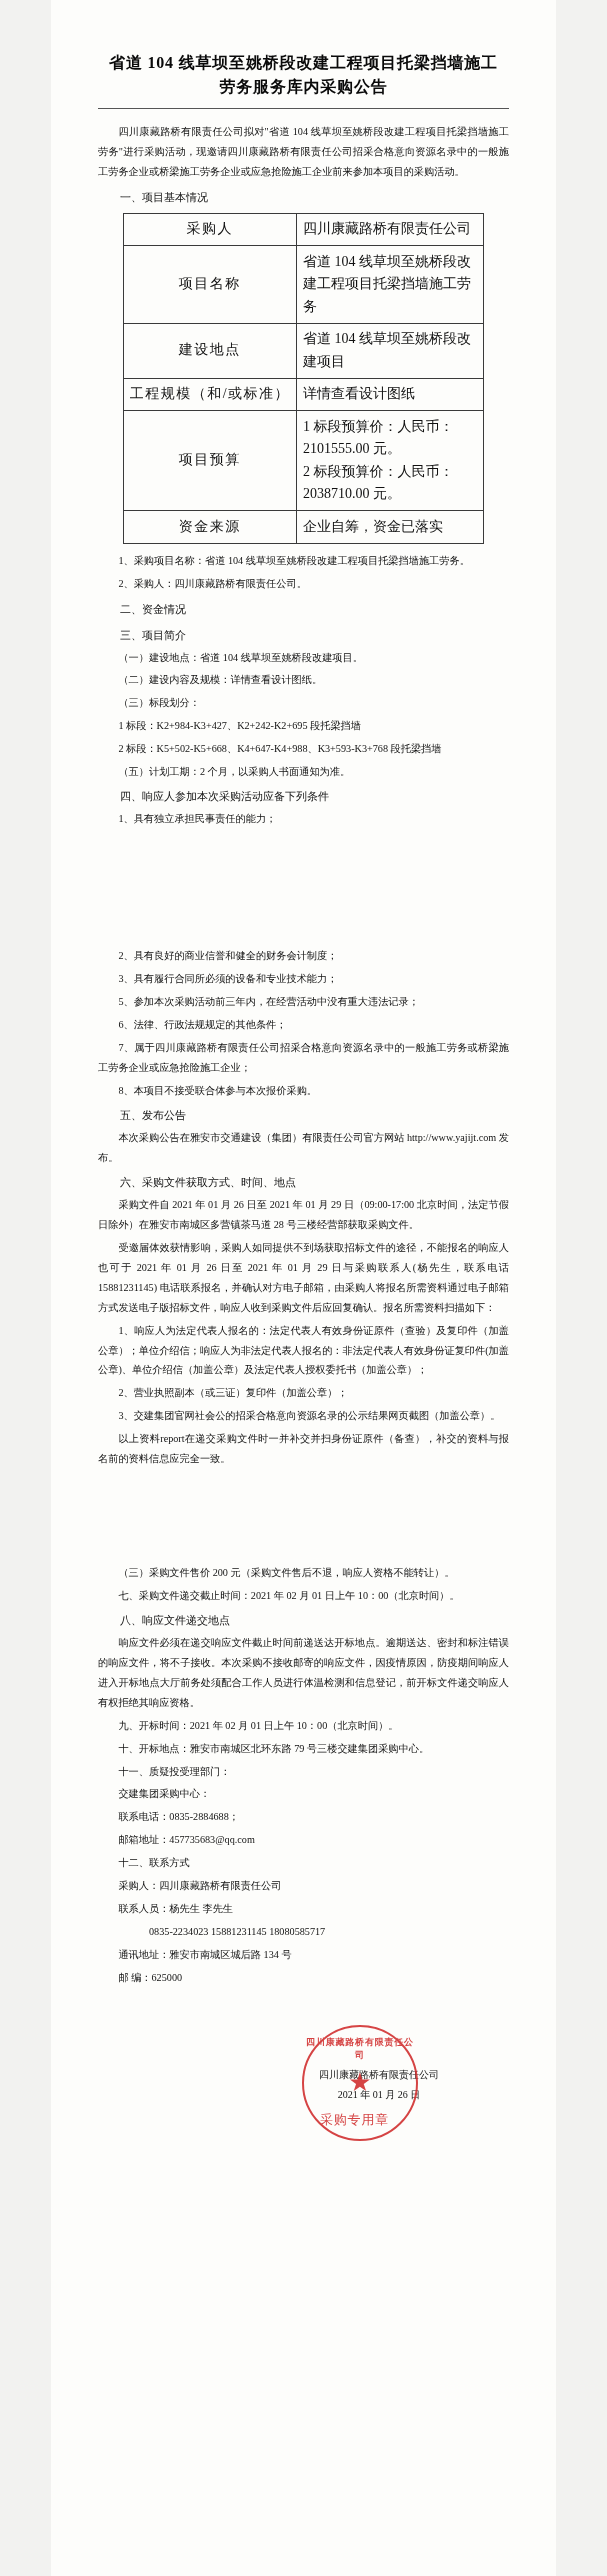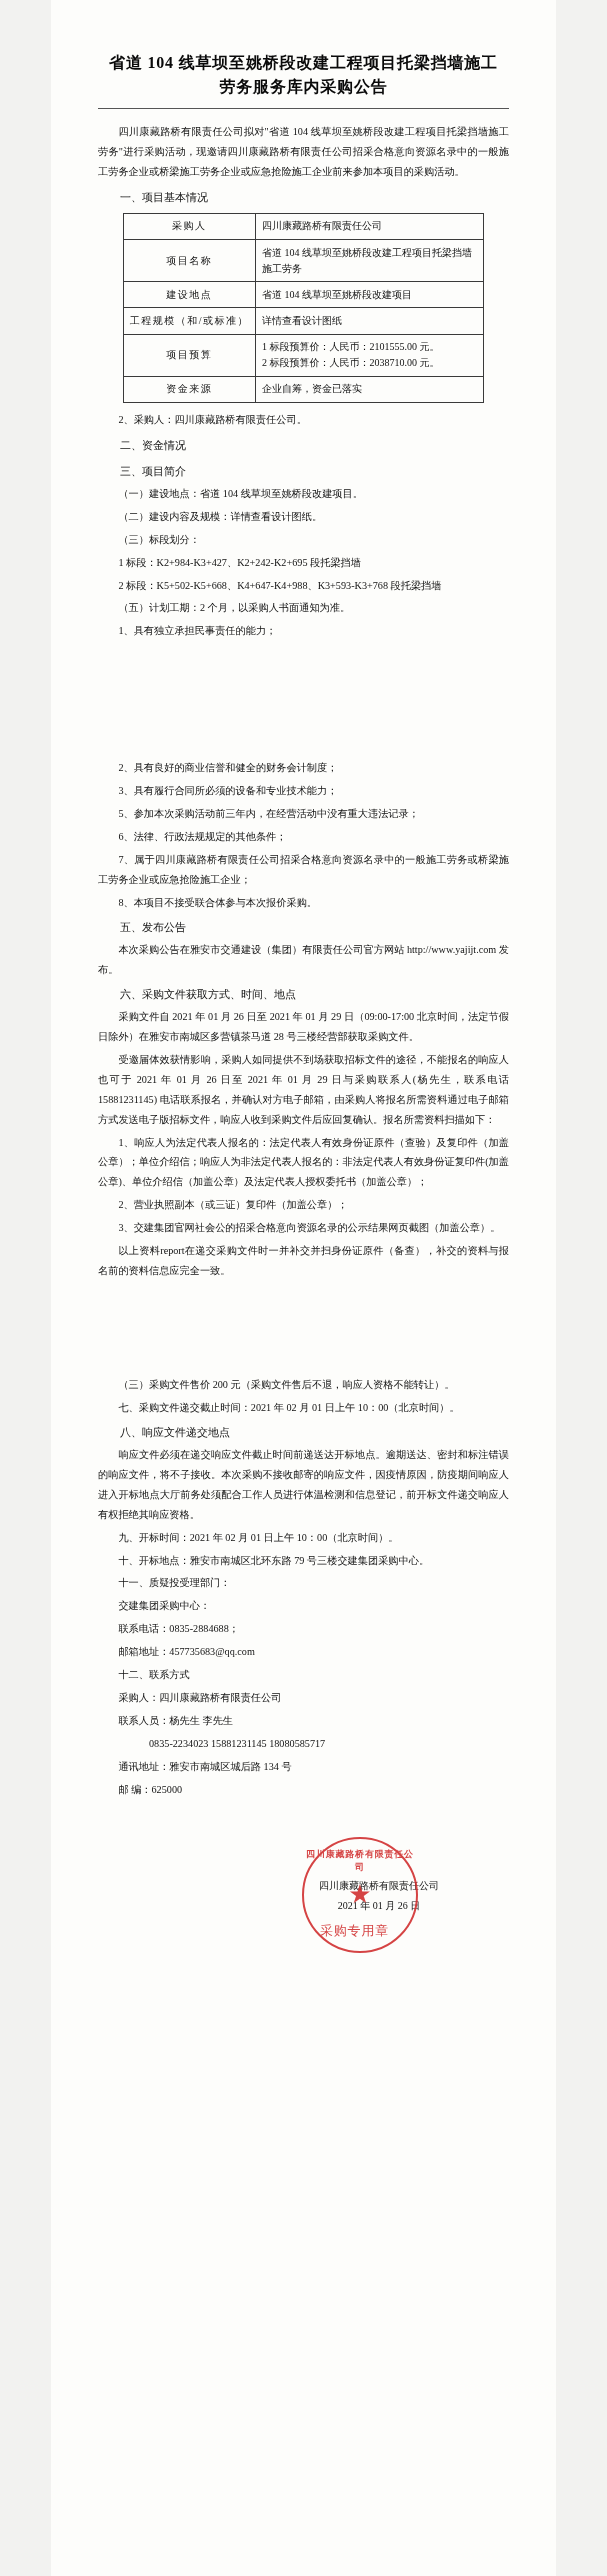--- a/index.html
+++ b/index.html
@@ -48,21 +48,21 @@
     font-size: 11px;
     line-height: 1.95;
     margin: 4.6px 0 1.5px 0;
     text-indent: 2em;
     color: #111;
   }
   table.info {
     border-collapse: collapse;
     width: 88%;
     margin: 4.6px auto 7.6px auto;
-    font-size: 10px;
+    font-size: 14px;
   }
   table.info td {
     border: 0.8px solid #3a3a3a;
     padding: 4.6px 6px;
     line-height: 1.6;
     color: #111;
   }
   td.lbl {
     width: 26%;
     text-align: center;
@@ -176,32 +176,34 @@
           <span class="budget-line">2 标段预算价：人民币：2038710.00 元。</span>
         </td>
       </tr>
       <tr>
         <td class="lbl">资金来源</td>
         <td class="val">企业自筹，资金已落实</td>
       </tr>
     </tbody>
   </table>
 
+  <p class="para">1、采购项目名称：省道 104 线草坝至姚桥段改建工程项目托梁挡墙施工劳务。</p>
   <p class="para">2、采购人：四川康藏路桥有限责任公司。</p>
 
   <p class="sect">二、资金情况</p>
 
   <p class="sect">三、项目简介</p>
   <p class="para">（一）建设地点：省道 104 线草坝至姚桥段改建项目。</p>
   <p class="para">（二）建设内容及规模：详情查看设计图纸。</p>
   <p class="para">（三）标段划分：</p>
   <p class="para">1 标段：K2+984-K3+427、K2+242-K2+695 段托梁挡墙</p>
   <p class="para">2 标段：K5+502-K5+668、K4+647-K4+988、K3+593-K3+768 段托梁挡墙</p>
   <p class="para">（五）计划工期：2 个月，以采购人书面通知为准。</p>
 
+  <p class="sect">四、响应人参加本次采购活动应备下列条件</p>
   <p class="para">1、具有独立承担民事责任的能力；</p>
 
   <div class="blank-gap"></div>
 
   <p class="para">2、具有良好的商业信誉和健全的财务会计制度；</p>
   <p class="para">3、具有履行合同所必须的设备和专业技术能力；</p>
   <p class="para">5、参加本次采购活动前三年内，在经营活动中没有重大违法记录；</p>
   <p class="para">6、法律、行政法规规定的其他条件；</p>
   <p class="para">7、属于四川康藏路桥有限责任公司招采合格意向资源名录中的一般施工劳务或桥梁施工劳务企业或应急抢险施工企业；</p>
   <p class="para">8、本项目不接受联合体参与本次报价采购。</p>

